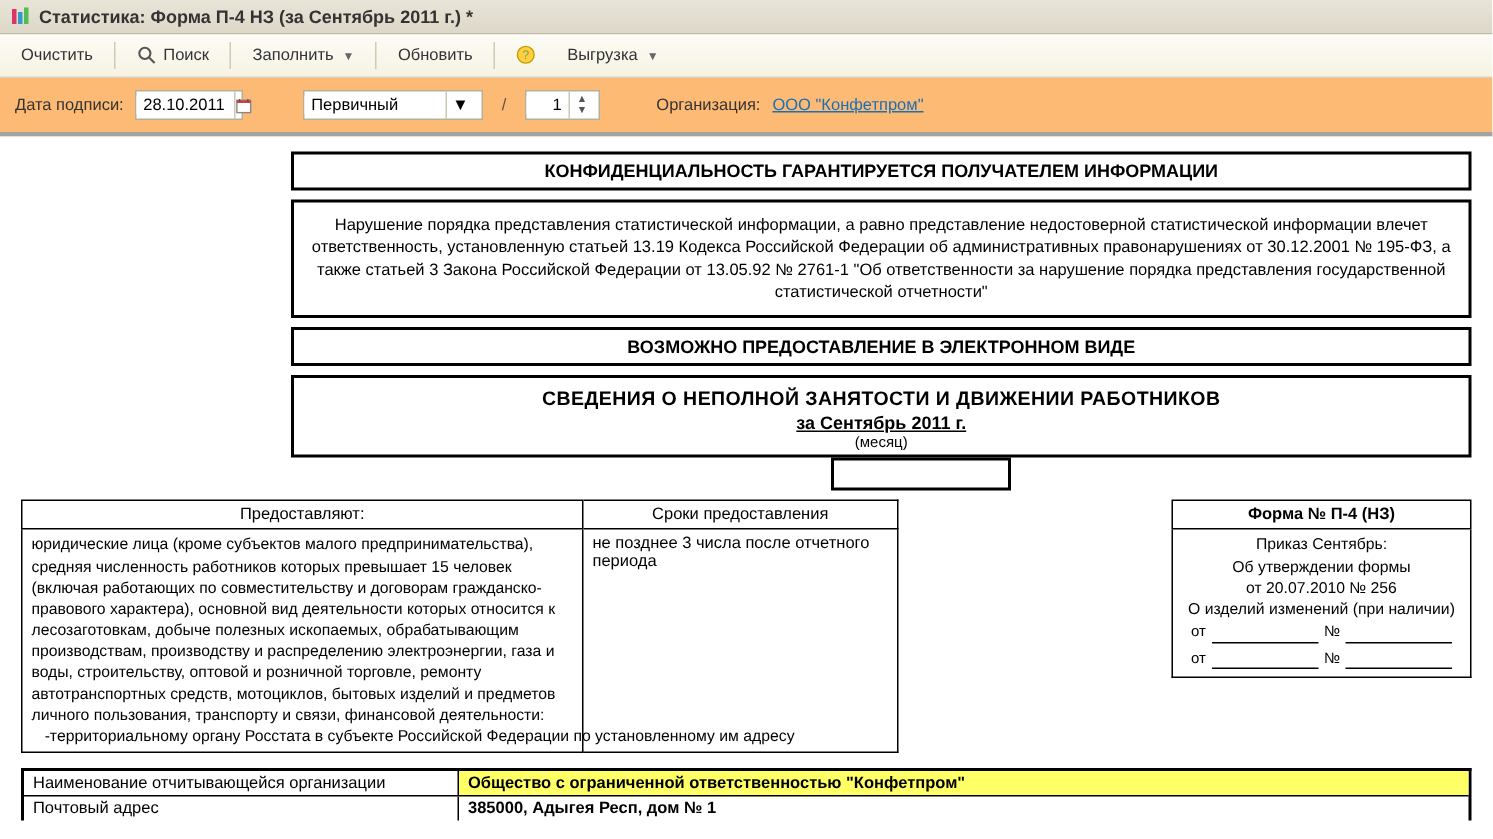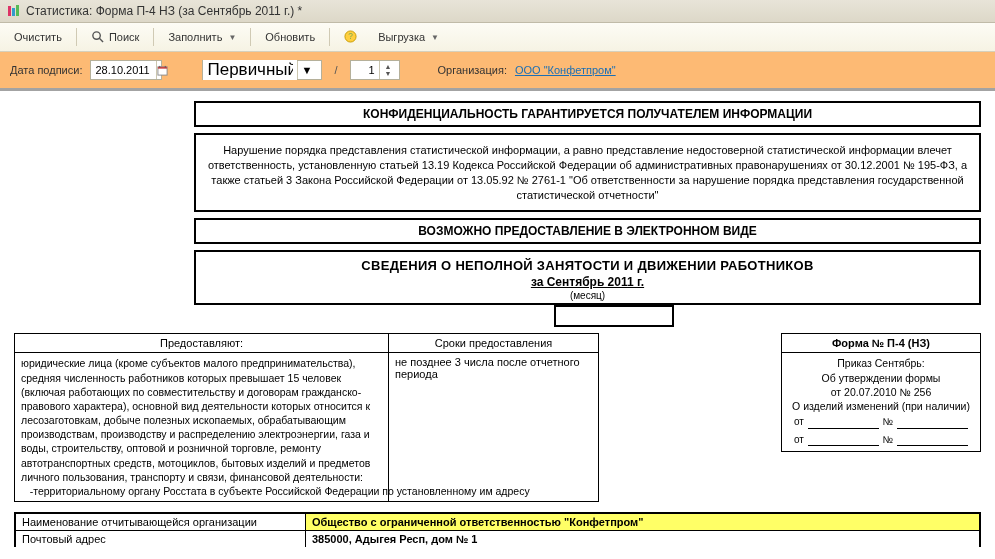--- a/index.html
+++ b/index.html
@@ -15,21 +15,21 @@
     border-bottom: 1px solid #c0bba8;
     padding: 4px 6px;
     display: flex;
     align-items: center;
     gap: 6px;
   }
   .titlebar-icon {
     width: 14px; height: 14px;
     display: inline-flex; align-items: center; justify-content: center;
   }
-  .titlebar-text { font-size: 12px; color: #333; }
+  .titlebar-text { font-size: 12px; color: #333; font-weight: bold; }
   .toolbar {
     background: linear-gradient(#fdfcf5, #f6f3e4);
     border-bottom: 1px solid #d6d0bc;
     padding: 3px 6px;
     display: flex;
     align-items: center;
     gap: 4px;
   }
   .tb-btn {
     padding: 3px 7px;
@@ -57,21 +57,21 @@
     border: 1px solid #b5b09a;
     background: #fff;
     height: 20px;
     display: inline-flex;
     align-items: center;
   }
   .date-input { width: 72px; }
   .date-input input { border:0; outline:0; width:65px; font-size:11px; padding:0 4px; }
   .date-btn, .combo-btn, .spin-btns { width:18px; height:18px; display:flex; align-items:center; justify-content:center; cursor:pointer; border-left:1px solid #ccc7b0; }
   .combo { width:120px; }
-  .combo input { border:0; outline:0; width:94px; font-size:17px; padding:0 4px; }
+  .combo input { border:0; outline:0; width:94px; font-size:11px; padding:0 4px; }
   .spin { width:50px; }
   .spin input { border:0; outline:0; width:28px; font-size:11px; padding:0 4px; text-align:right; }
   .spin-btns { flex-direction:column; }
   .spin-btns span { font-size:7px; line-height:7px; cursor:pointer; color:#555; }
   .slash { color:#555; padding:0 4px; }
   .org-label { margin-left: 30px; }
   .org-link { color:#1a6fb5; text-decoration: underline; cursor:pointer; }
   .doc-area {
     padding: 10px 14px;
     background:#fff;

